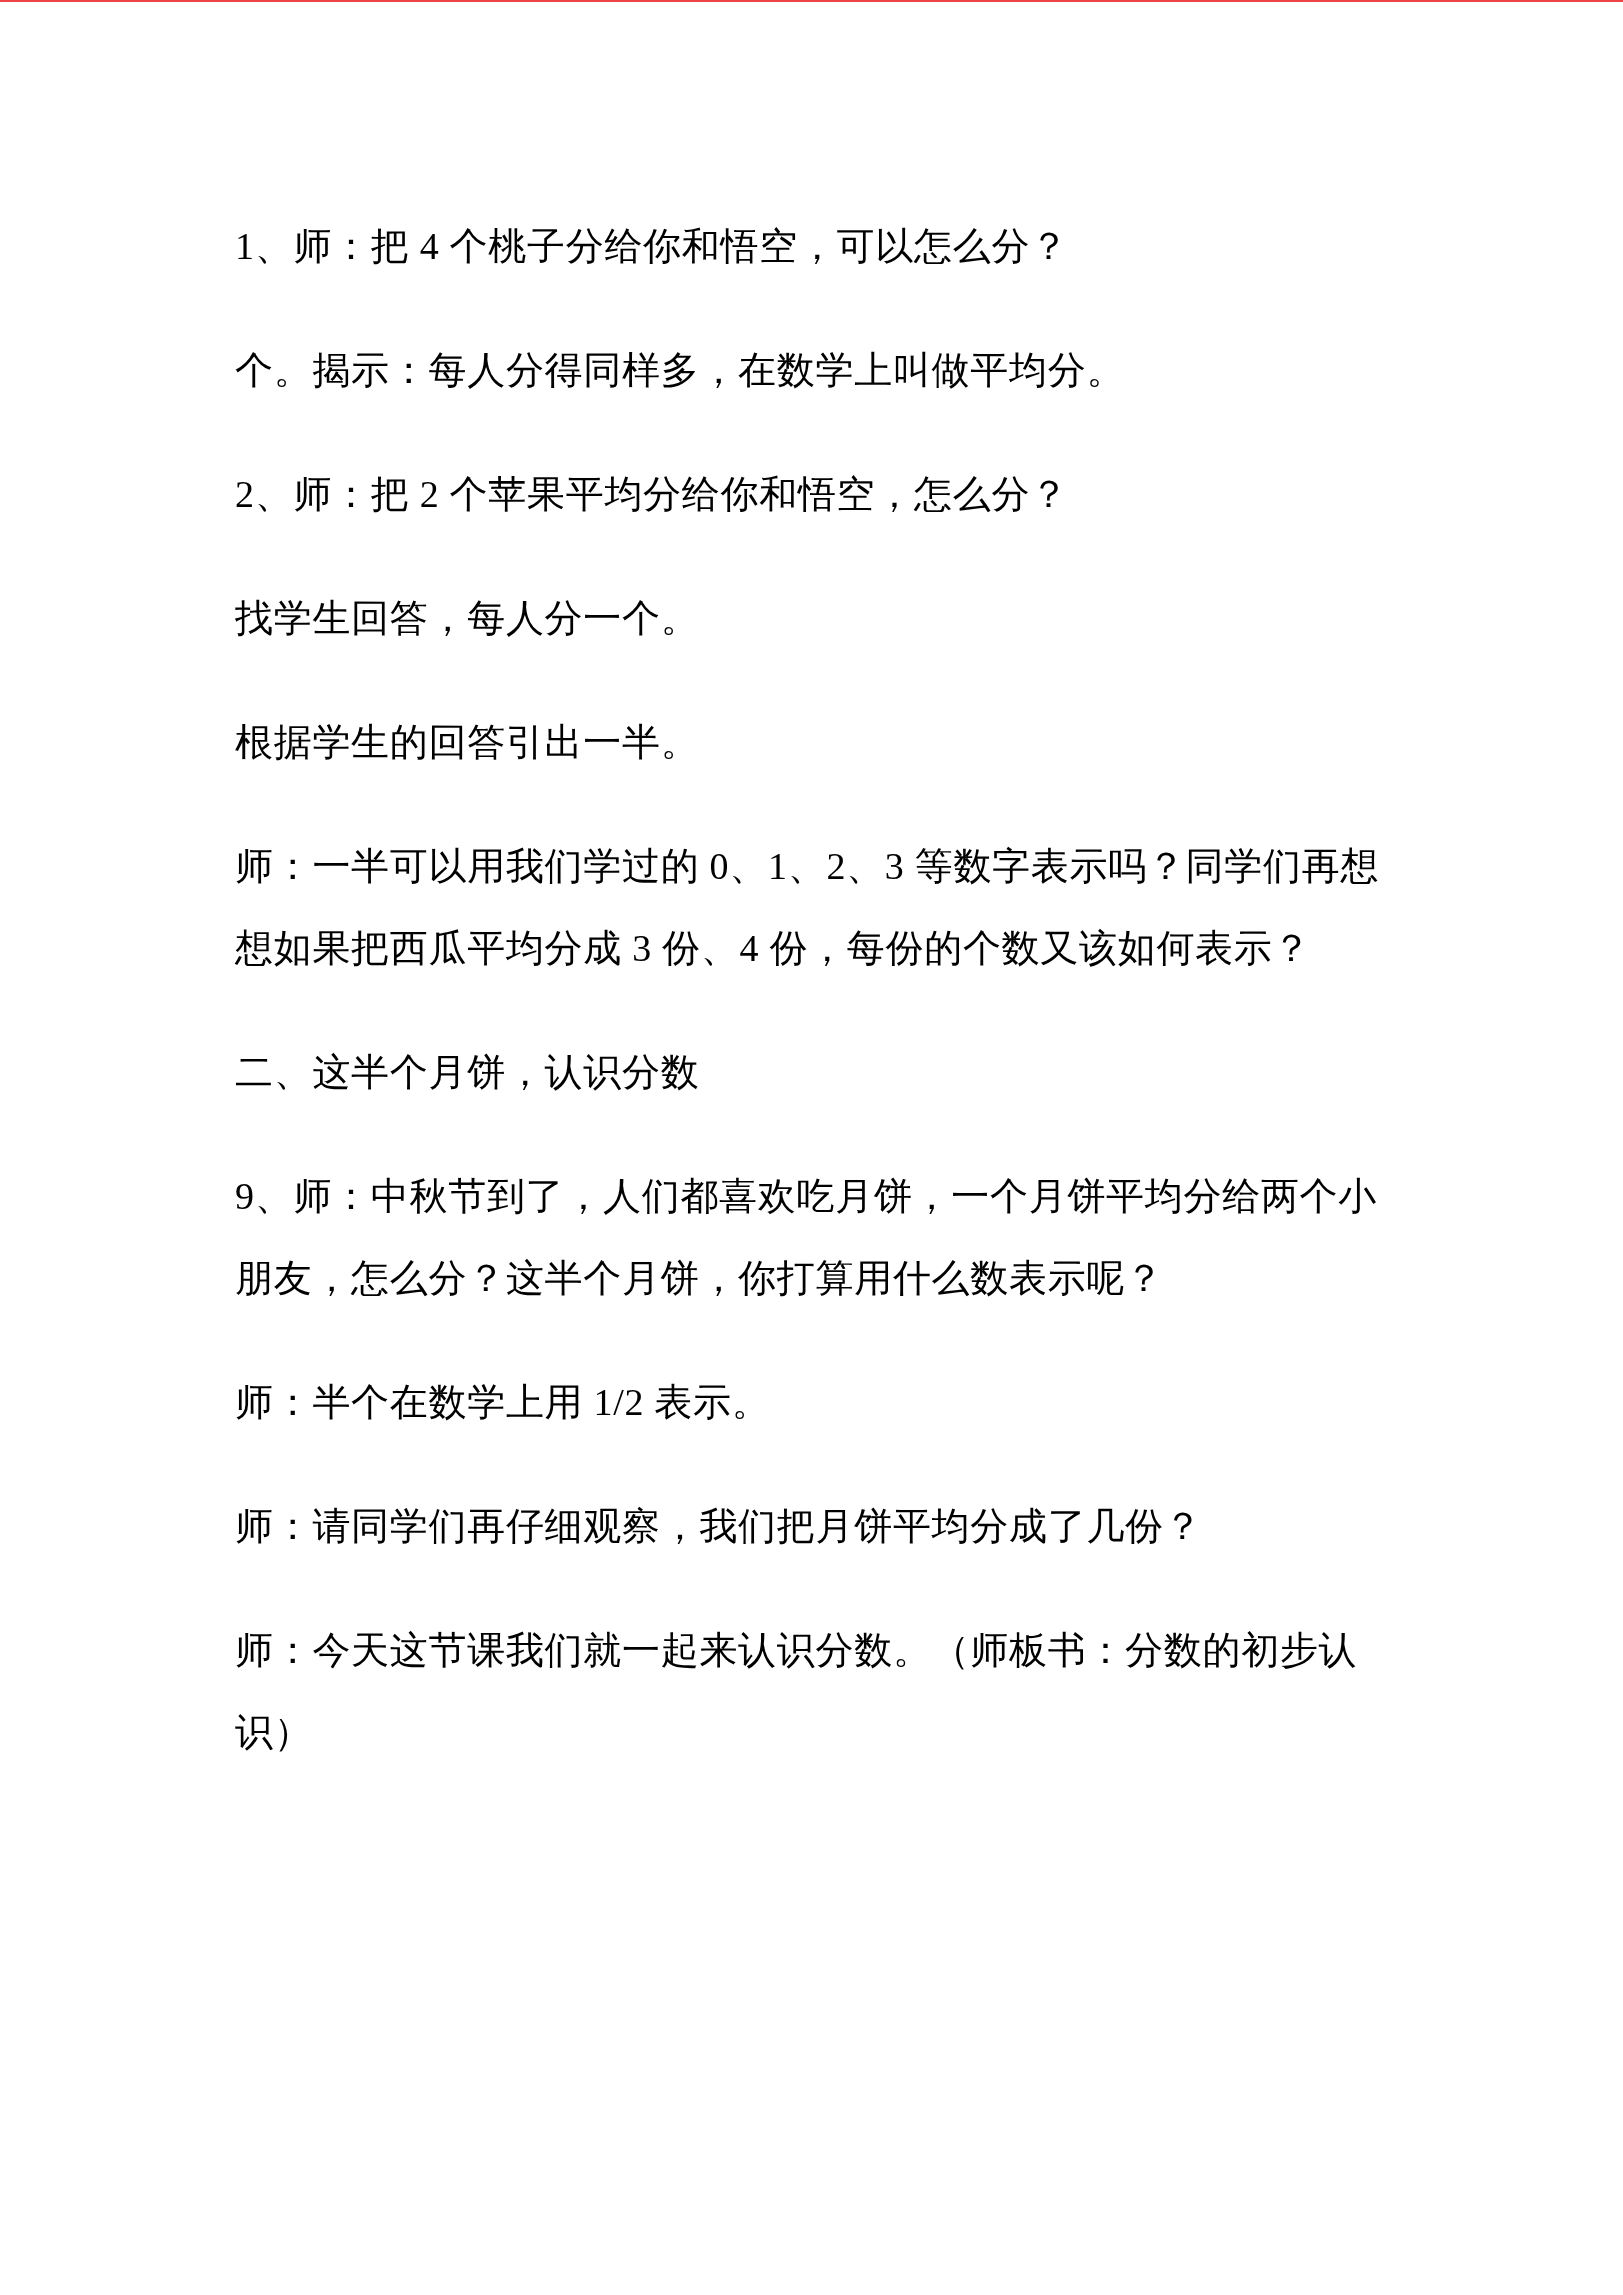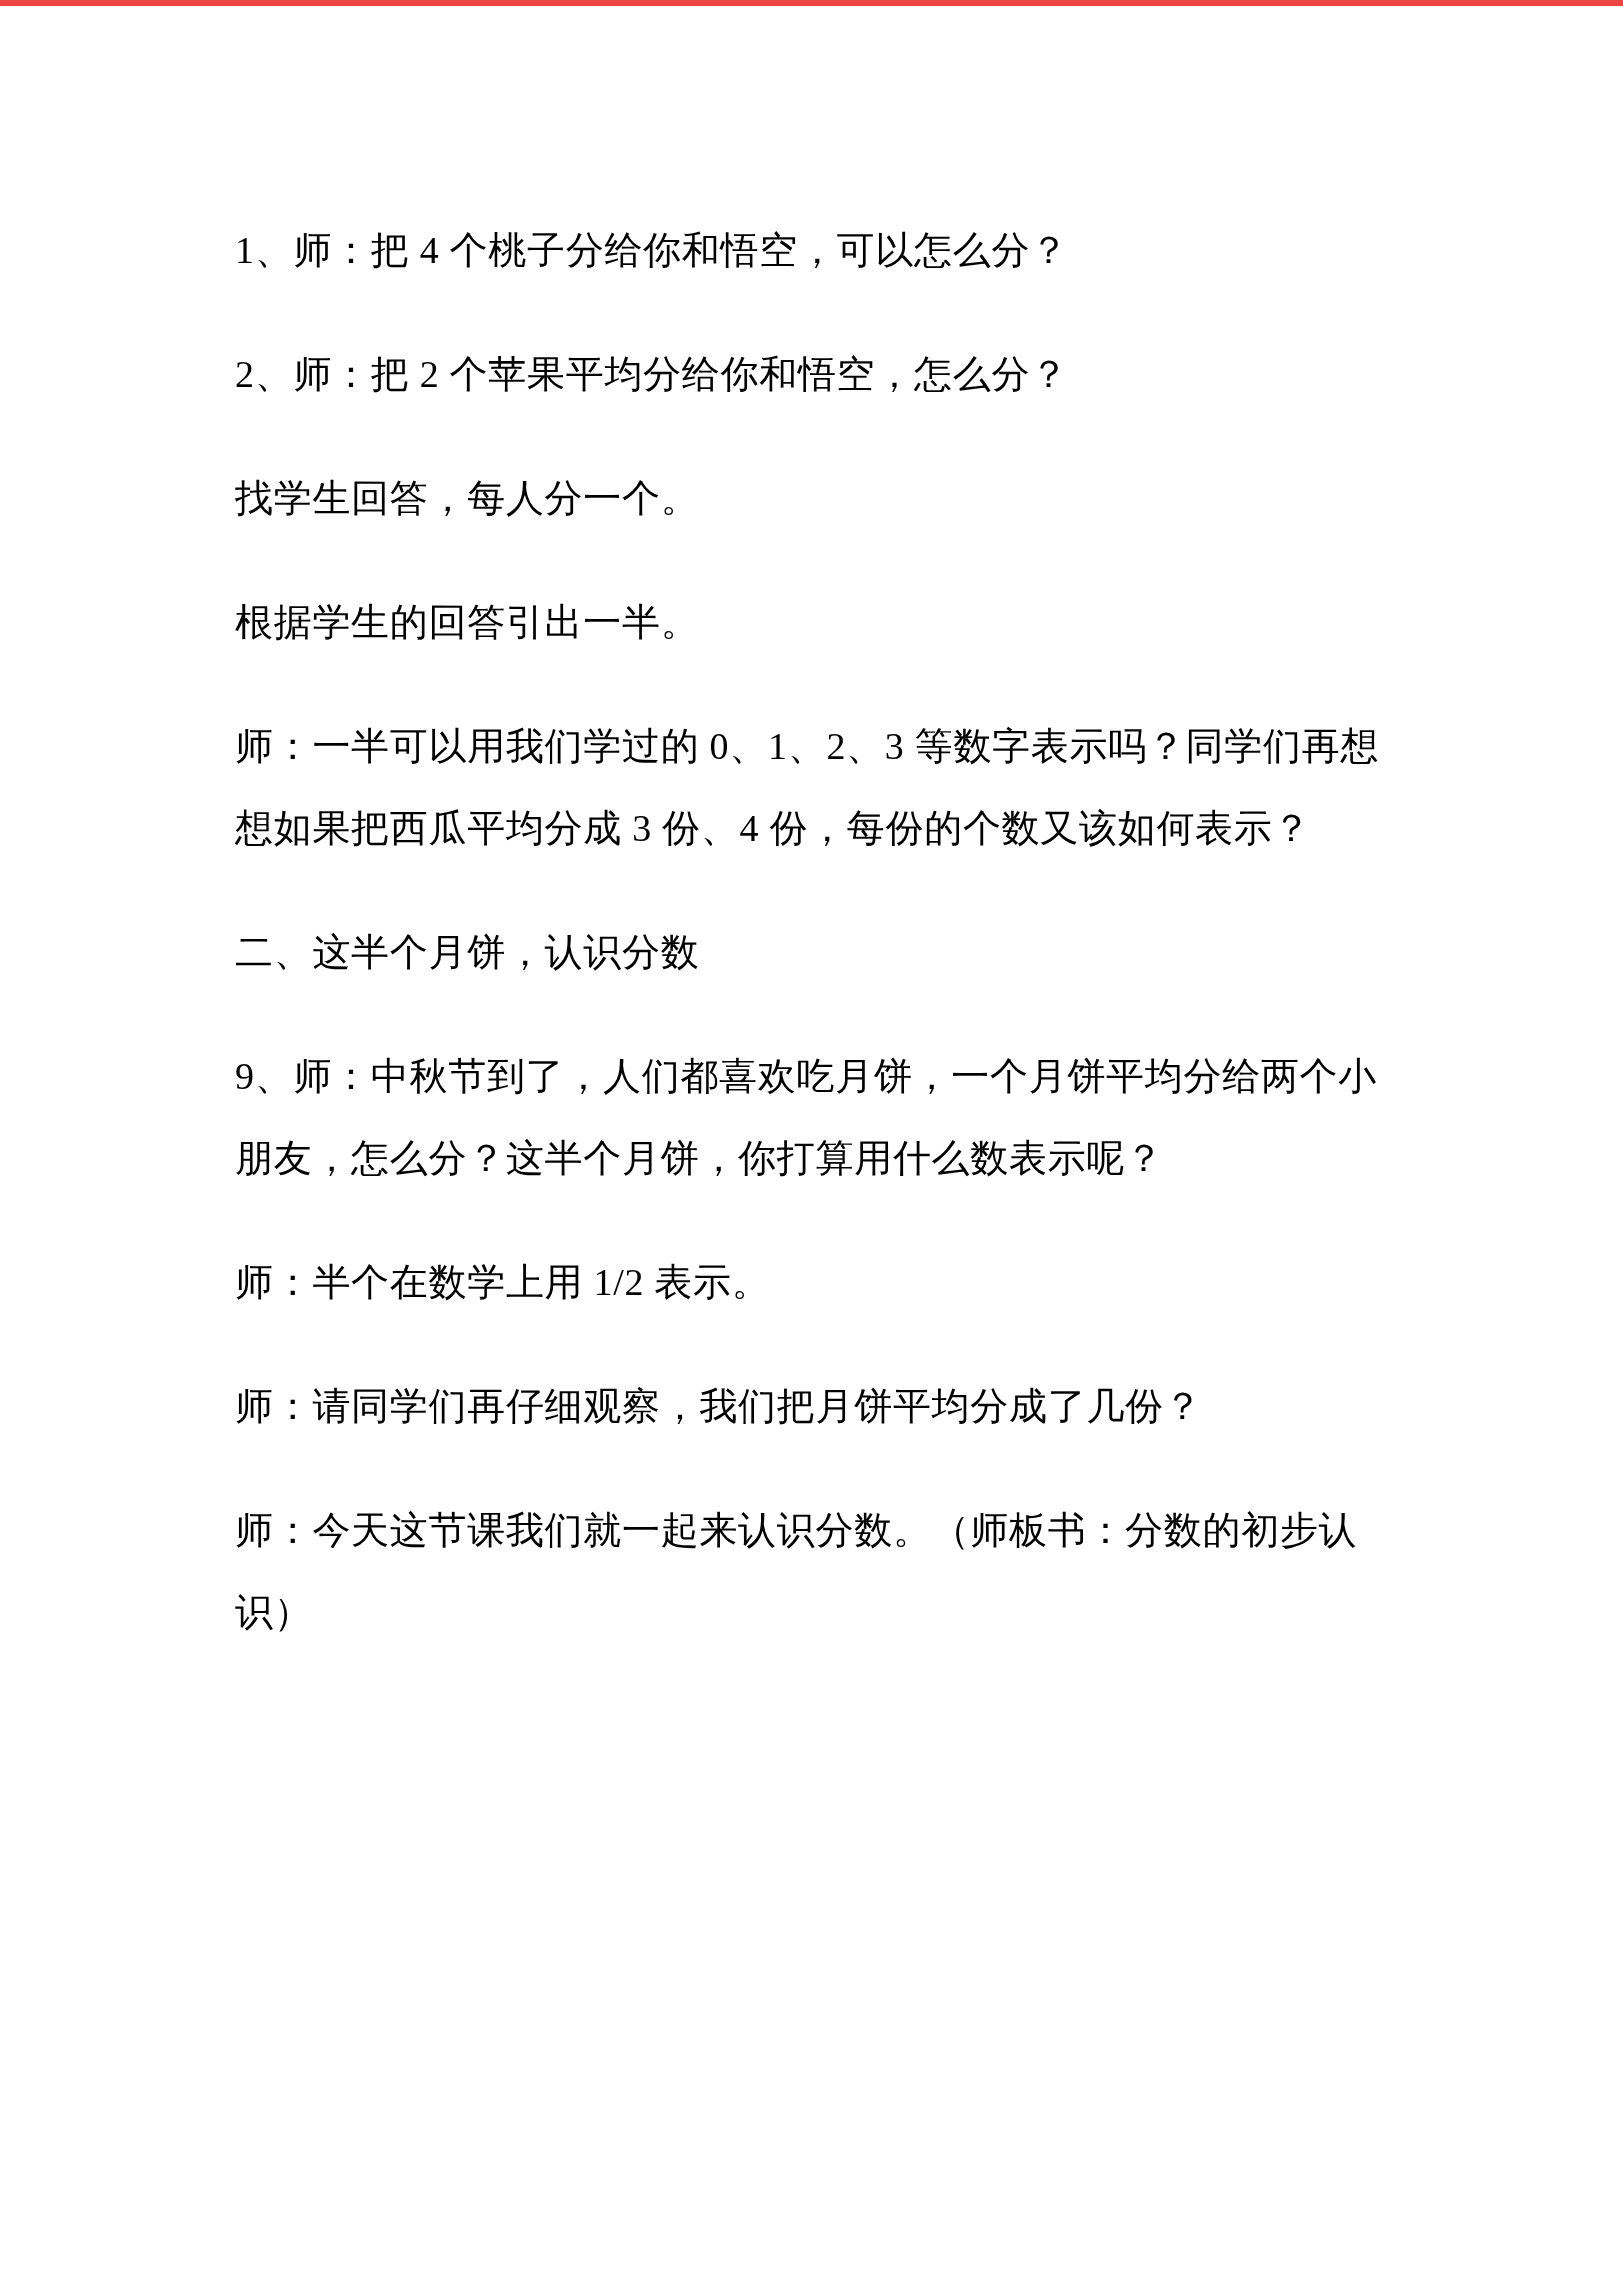--- a/index.html
+++ b/index.html
@@ -8,21 +8,21 @@
     width: 1623px;
     height: 2295px;
     position: relative;
     font-family: "Liberation Serif", "DejaVu Serif", serif;
     overflow: hidden;
   }
   .page {
     width: 1623px;
     height: 2295px;
     background: #ffffff;
-    border-top: 6px solid #ef4444;
+    border-top: 2px solid #ef4444;
     padding: 203px 170px 0 235px;
   }
   .doc-body {
     color: #000000;
   }
   .paragraph {
     margin-bottom: 42px;
   }
   .text-line {
     font-size: 38px;
@@ -34,20 +34,21 @@
 </style>
 </head>
 <body>
 
 <div class="page">
   <div class="doc-body" id="doc-body">
       <div class="paragraph">
         <div class="text-line">1、师：把 4 个桃子分给你和悟空，可以怎么分？</div>
       </div>
       <div class="paragraph">
+        <div class="text-line">个。揭示：每人分得同样多，在数学上叫做平均分。</div>
       </div>
       <div class="paragraph">
         <div class="text-line">2、师：把 2 个苹果平均分给你和悟空，怎么分？</div>
       </div>
       <div class="paragraph">
         <div class="text-line">找学生回答，每人分一个。</div>
       </div>
       <div class="paragraph">
         <div class="text-line">根据学生的回答引出一半。</div>
       </div>

